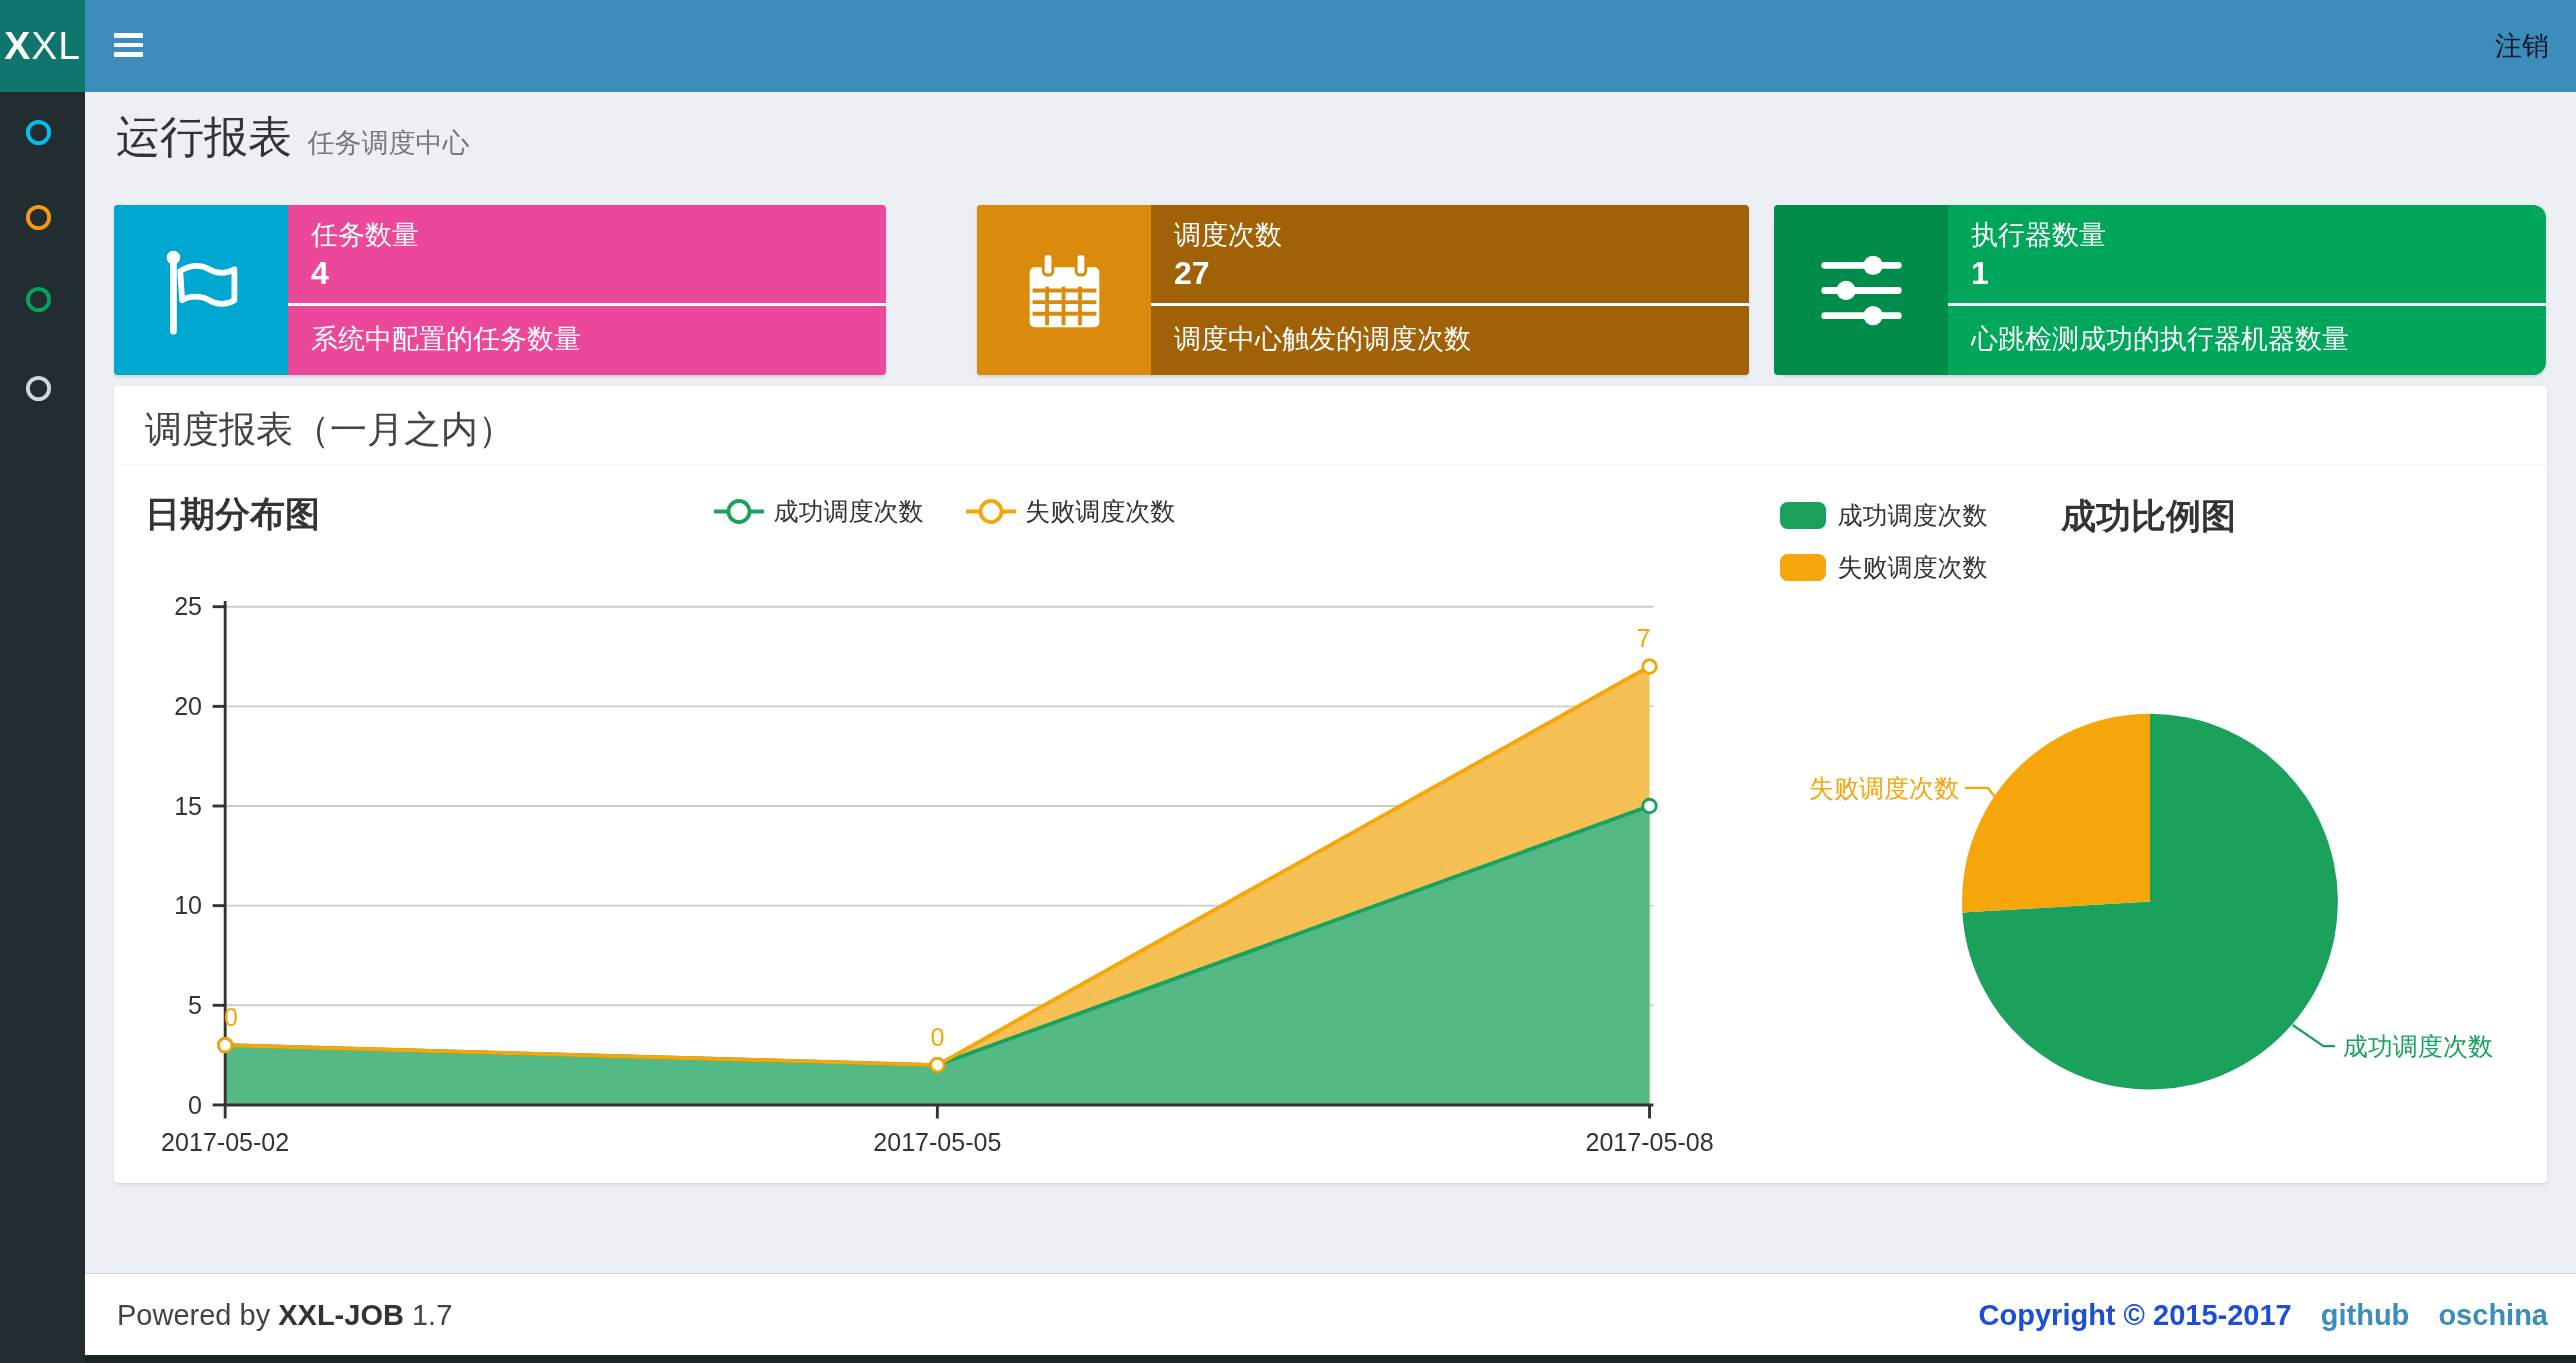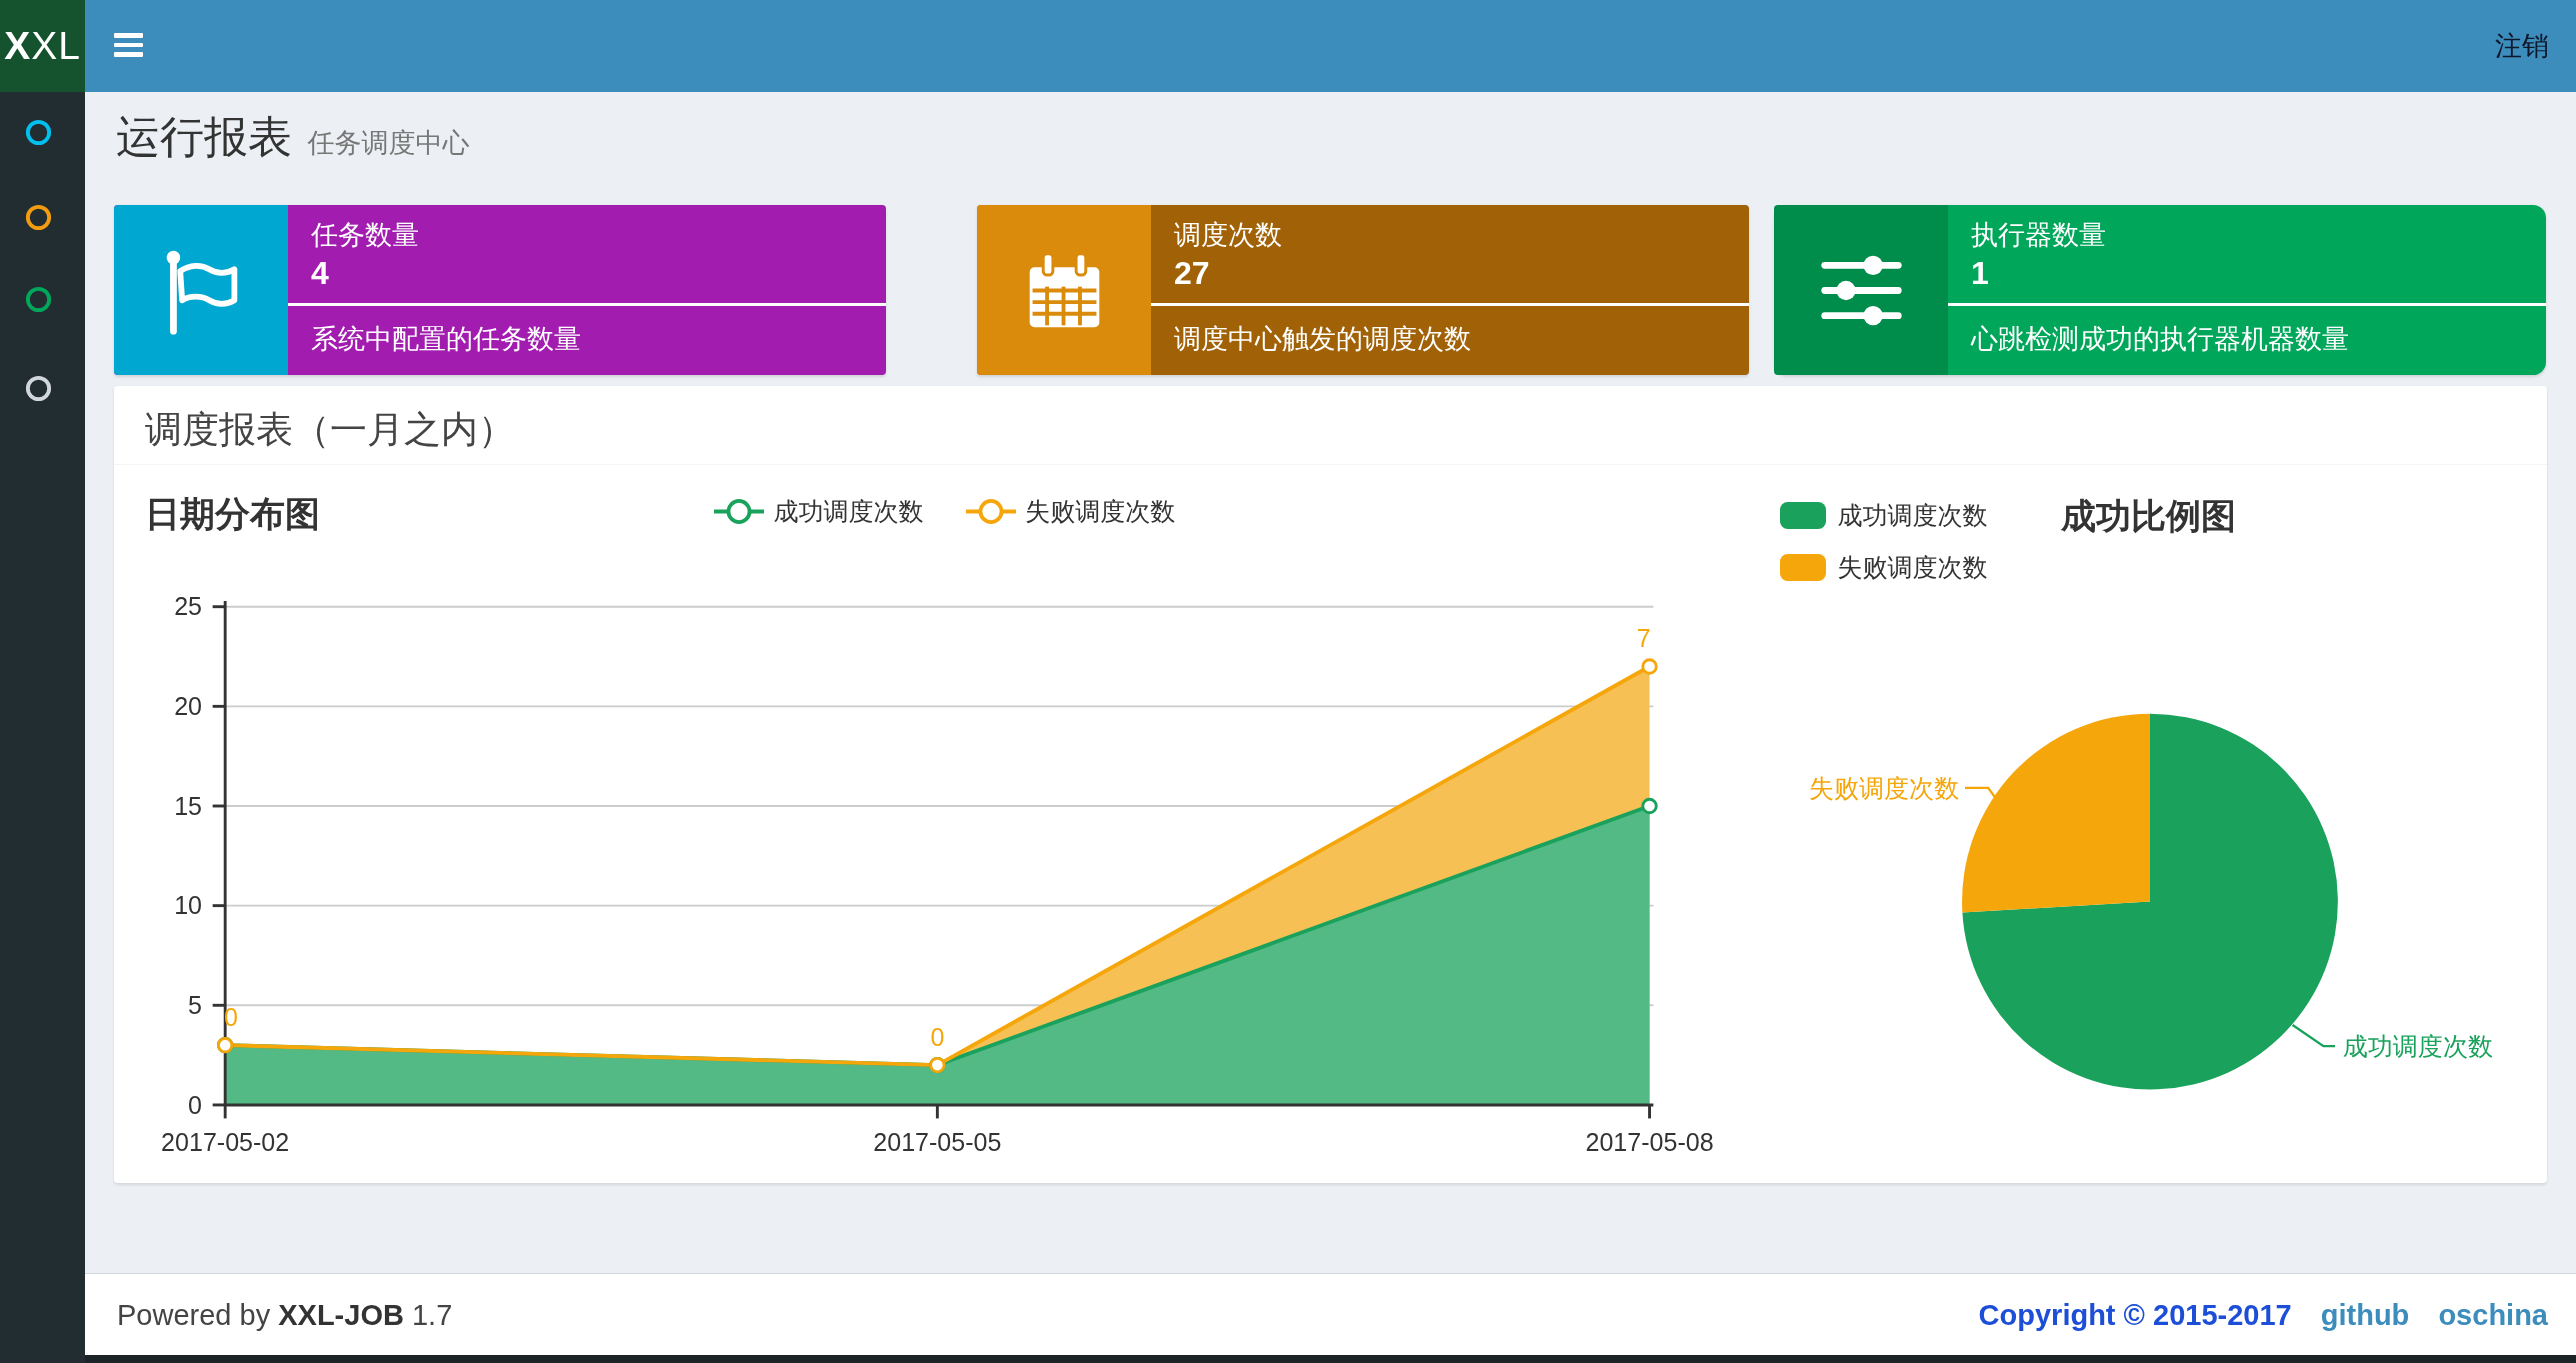--- a/index.html
+++ b/index.html
@@ -4,21 +4,21 @@
 <style>
   html,body{margin:0;padding:0;}
   body{
     width:2576px;height:1363px;position:relative;overflow:hidden;
     background:#ecf0f5;
     font-family:"Liberation Sans","DejaVu Sans",sans-serif;
     -webkit-font-smoothing:antialiased;
   }
   
   .navbar{position:absolute;left:0;top:0;width:2576px;height:92px;background:#3c8dbc;z-index:5;}
-  .logo{position:absolute;left:0;top:0;width:85px;height:92px;background:#14532d;color:#fff;
+  .logo{position:absolute;left:0;top:0;width:85px;height:92px;background:#0f766e;color:#fff;
         font-size:39px;text-align:center;line-height:92px;letter-spacing:1px;}
   .logo b{font-weight:700;}
   .logo span{font-weight:300;}
   .hamburger{position:absolute;left:114px;top:33px;width:31px;height:26px;cursor:pointer;}
   .hamburger i{display:block;width:29px;height:4.8px;background:#fff;border-radius:1px;margin-bottom:4.8px;}
   .logout{position:absolute;right:27px;top:0;height:72px;line-height:92px;color:#0f172a;font-size:27px;cursor:pointer;}
   
   .sidebar{position:absolute;left:0;top:92px;width:85px;height:1272px;background:#222d32;z-index:4;}
   .side-item{position:absolute;left:24px;width:29px;height:29px;cursor:pointer;}
   
@@ -89,21 +89,21 @@
       </svg></div>
     <div class="side-item" style="top: 282px;"><svg width="29" height="29" viewBox="0 0 30 30">
         <circle cx="15" cy="15" r="11" fill="none" stroke="#d2d6de" stroke-width="4"></circle>
       </svg></div>
   </div>
 
 <div class="content-header">
   <h1><span>运行报表</span><small>任务调度中心</small></h1>
 </div>
 
-<div class="stat-box" style="left: 114px; background: #a21caf; text-align: right;">
+<div class="stat-box" style="left: 114px; background: #ec4899; text-align: right;">
   <div class="stat-icon" style="background: rgb(0, 167, 208);">
       <svg width="89" height="89" viewBox="0 0 92 92">
         <path d="M24 26 C34 19,46 19,54 24 C62 29,72 29,80 24 L80 56 C72 61,62 61,54 56 C46 51,34 51,26 56 Z" fill="none" stroke="#fff" stroke-width="6" stroke-linejoin="round"></path>
         <line x1="17" y1="14" x2="17" y2="88" stroke="#fff" stroke-width="7" stroke-linecap="round"></line>
         <circle cx="17" cy="12" r="7" fill="#fff"></circle>
       </svg>
     </div>
   <div class="stat-content">
     <div class="stat-label">任务数量</div>
     <div class="stat-value">4</div>

